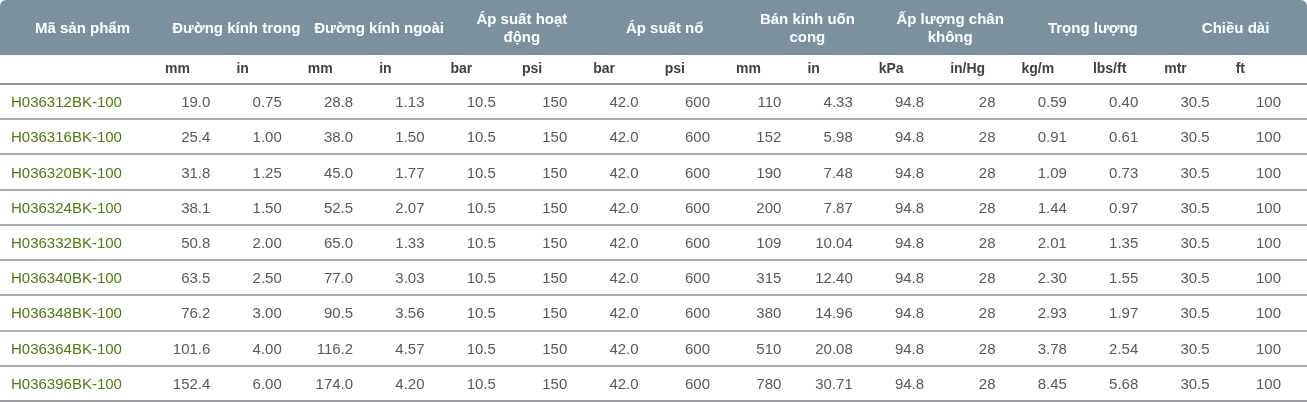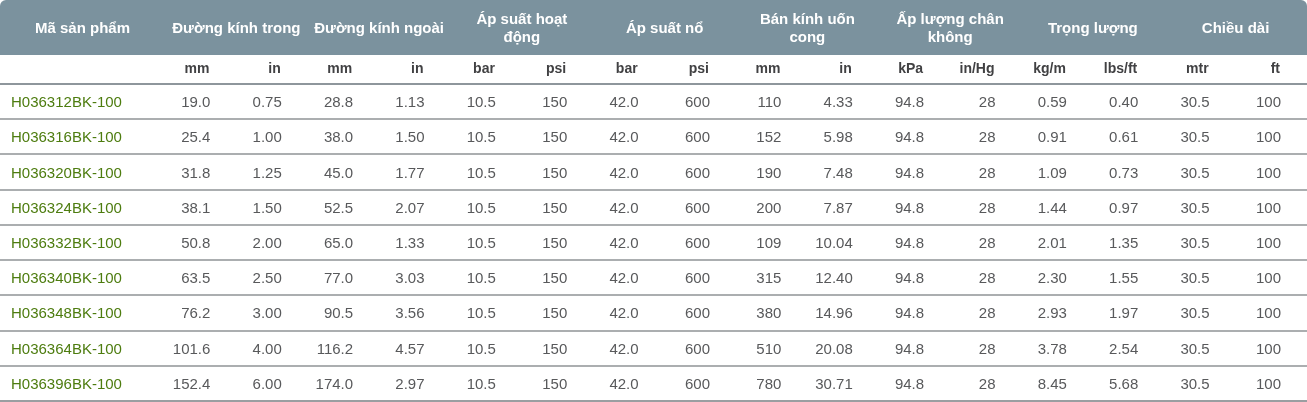--- a/index.html
+++ b/index.html
@@ -34,21 +34,20 @@
     font-size:15px;font-weight:bold;
     height:55px;
     text-align:center;vertical-align:middle;
     line-height:1.2;
     padding:2px 6px;
   }
   thead tr.units-row td{
     height:29px;
     font-size:14px;font-weight:bold;
     color:var(--units-text);
-    text-align:right;
     padding:0 27px 3px 0;
     vertical-align:middle;
     border-bottom:2px solid var(--line-heavy);
     background:#ffffff;
   }
   thead tr.units-row td.blank{padding:0;}
   tbody td{
     font-size:15px;
     color:var(--data-text);
     text-align:right;
@@ -271,21 +270,21 @@
           <td class="num">3.78</td>
           <td class="num">2.54</td>
           <td class="num">30.5</td>
           <td class="num">100</td>
         </tr>
         <tr>
           <td class="code">H036396BK-100</td>
           <td class="num">152.4</td>
           <td class="num">6.00</td>
           <td class="num">174.0</td>
-          <td class="num">2.97</td>
+          <td class="num">4.20</td>
           <td class="num">10.5</td>
           <td class="num">150</td>
           <td class="num">42.0</td>
           <td class="num">600</td>
           <td class="num">780</td>
           <td class="num">30.71</td>
           <td class="num">94.8</td>
           <td class="num">28</td>
           <td class="num">8.45</td>
           <td class="num">5.68</td>

